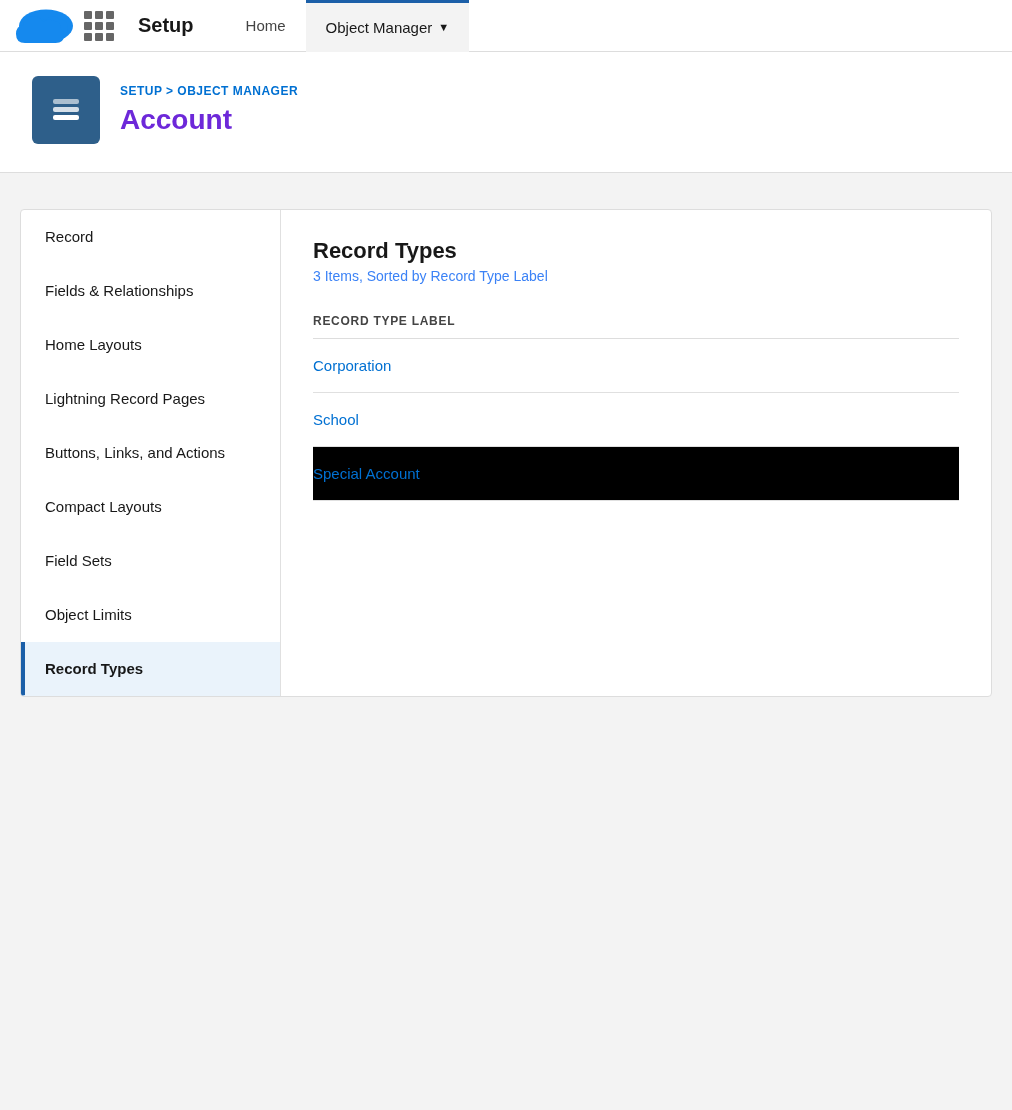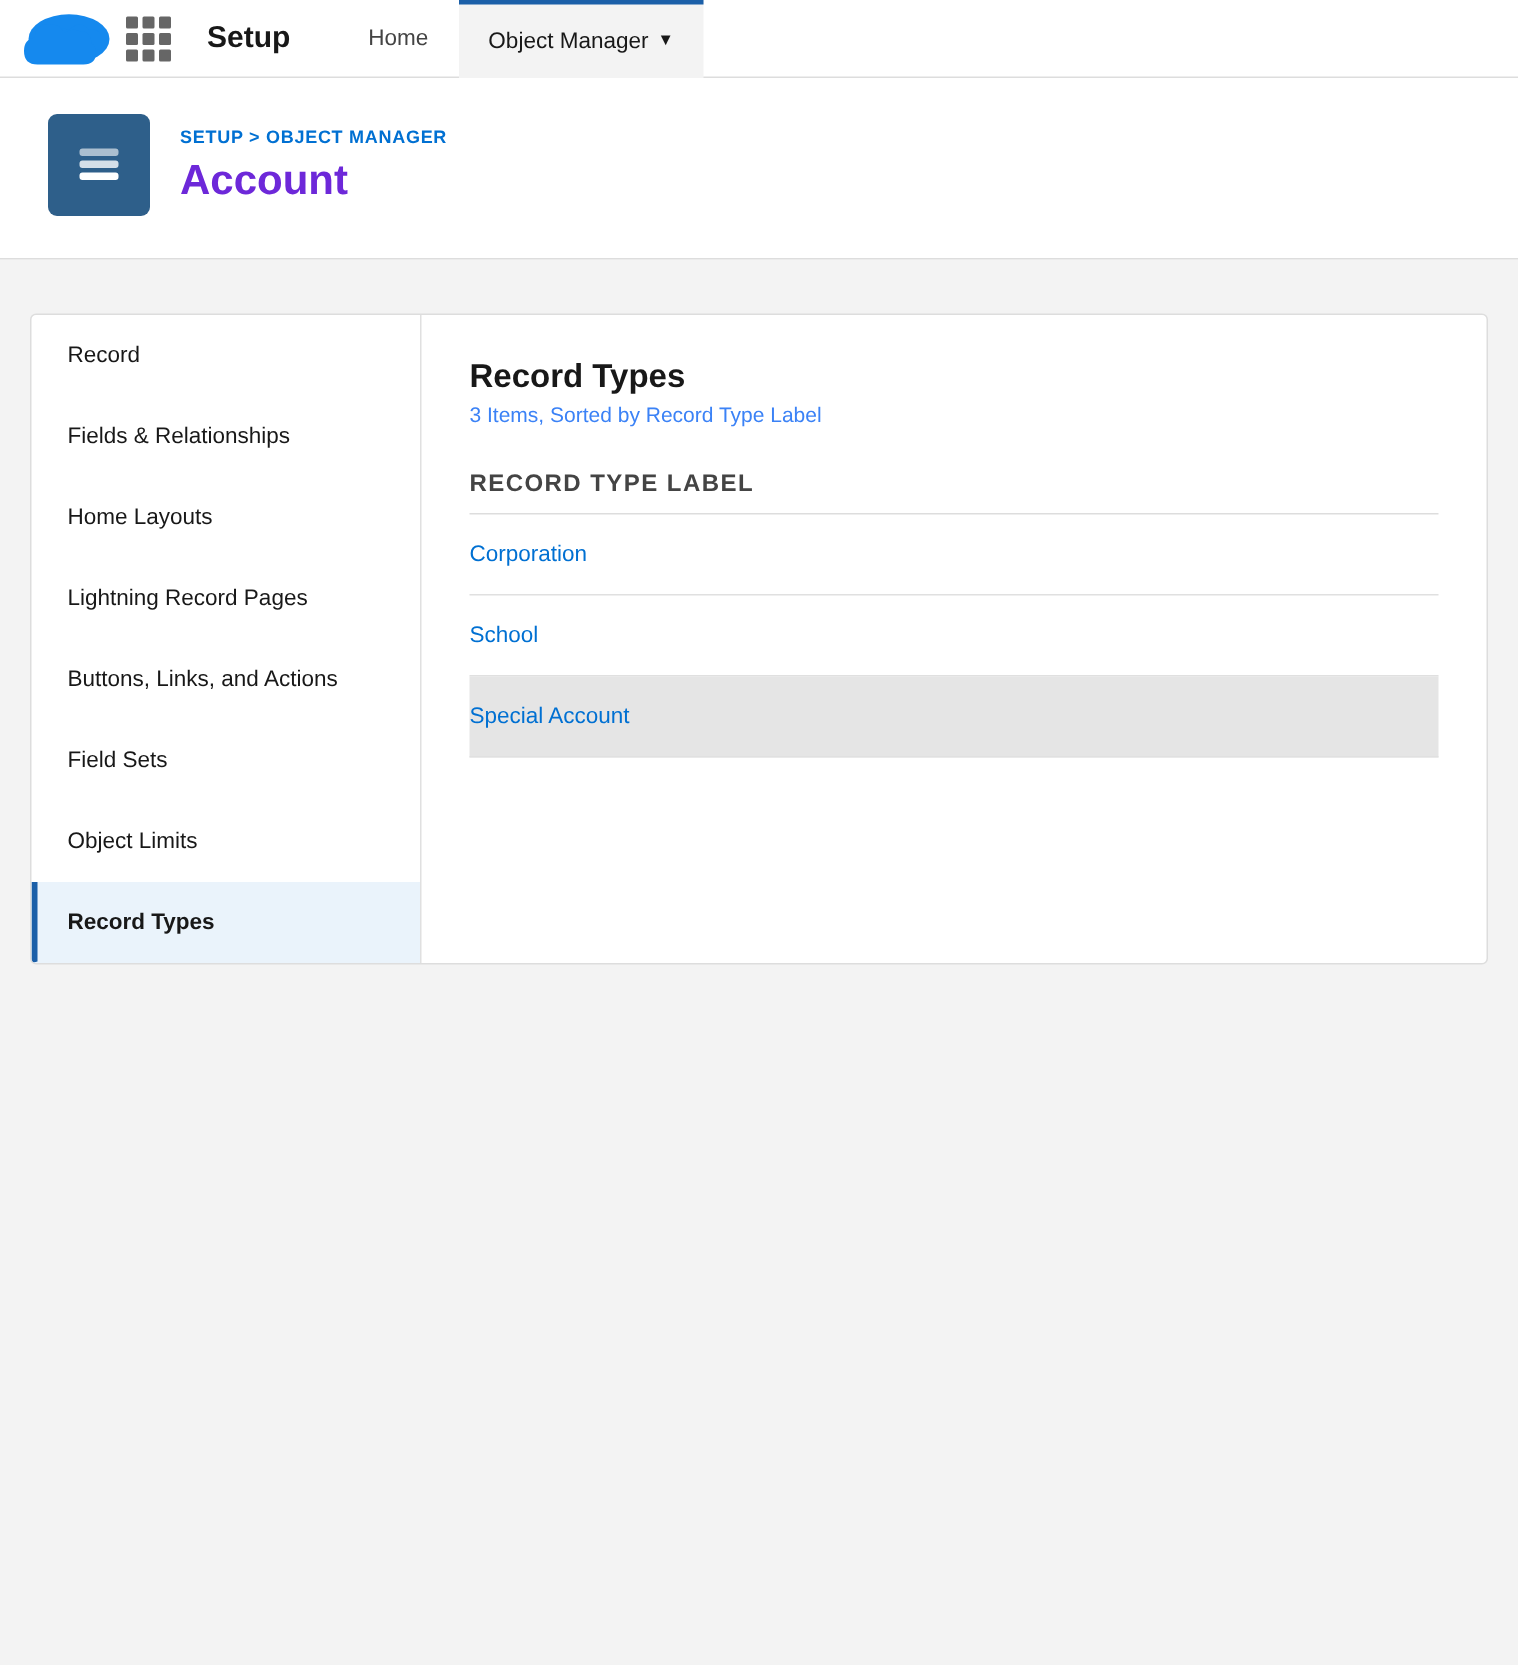--- a/index.html
+++ b/index.html
@@ -165,34 +165,34 @@
       color: #3b82f6;
       margin-bottom: 20px;
     }
 
     
     .record-table {
       width: 100%;
       border-collapse: collapse;
     }
     .record-table thead tr th {
-      font-size: 16px;
+      font-size: 12px;
       font-weight: 700;
       color: #444;
       text-transform: uppercase;
       letter-spacing: 0.06em;
       padding: 10px 0 10px 0;
       border-bottom: 1px solid #ddd;
       text-align: left;
     }
     .record-table tbody tr {
       border-bottom: 1px solid #e0e0e0;
     }
     .record-table tbody tr:last-child {
-      background: #e5e5e5;
+      background: #000000;
     }
     .record-table tbody tr td {
       padding: 18px 0;
       font-size: 15px;
     }
     .record-link {
       color: #0070d2;
       text-decoration: none;
       cursor: pointer;
     }
@@ -256,20 +256,21 @@
 
 <div class="main-content">
   <div class="card">
 
     <nav class="sidebar">
       <button class="sidebar-item">Record</button>
       <button class="sidebar-item">Fields &amp; Relationships</button>
       <button class="sidebar-item">Home Layouts</button>
       <button class="sidebar-item">Lightning Record Pages</button>
       <button class="sidebar-item">Buttons, Links, and Actions</button>
+      <button class="sidebar-item">Compact Layouts</button>
       <button class="sidebar-item">Field Sets</button>
       <button class="sidebar-item">Object Limits</button>
       <button class="sidebar-item active">Record Types</button>
     </nav>
 
     <div class="right-panel">
       <div class="section-title">Record Types</div>
       <div class="section-subtitle">3 Items, Sorted by Record Type Label</div>
 
       <table class="record-table">

